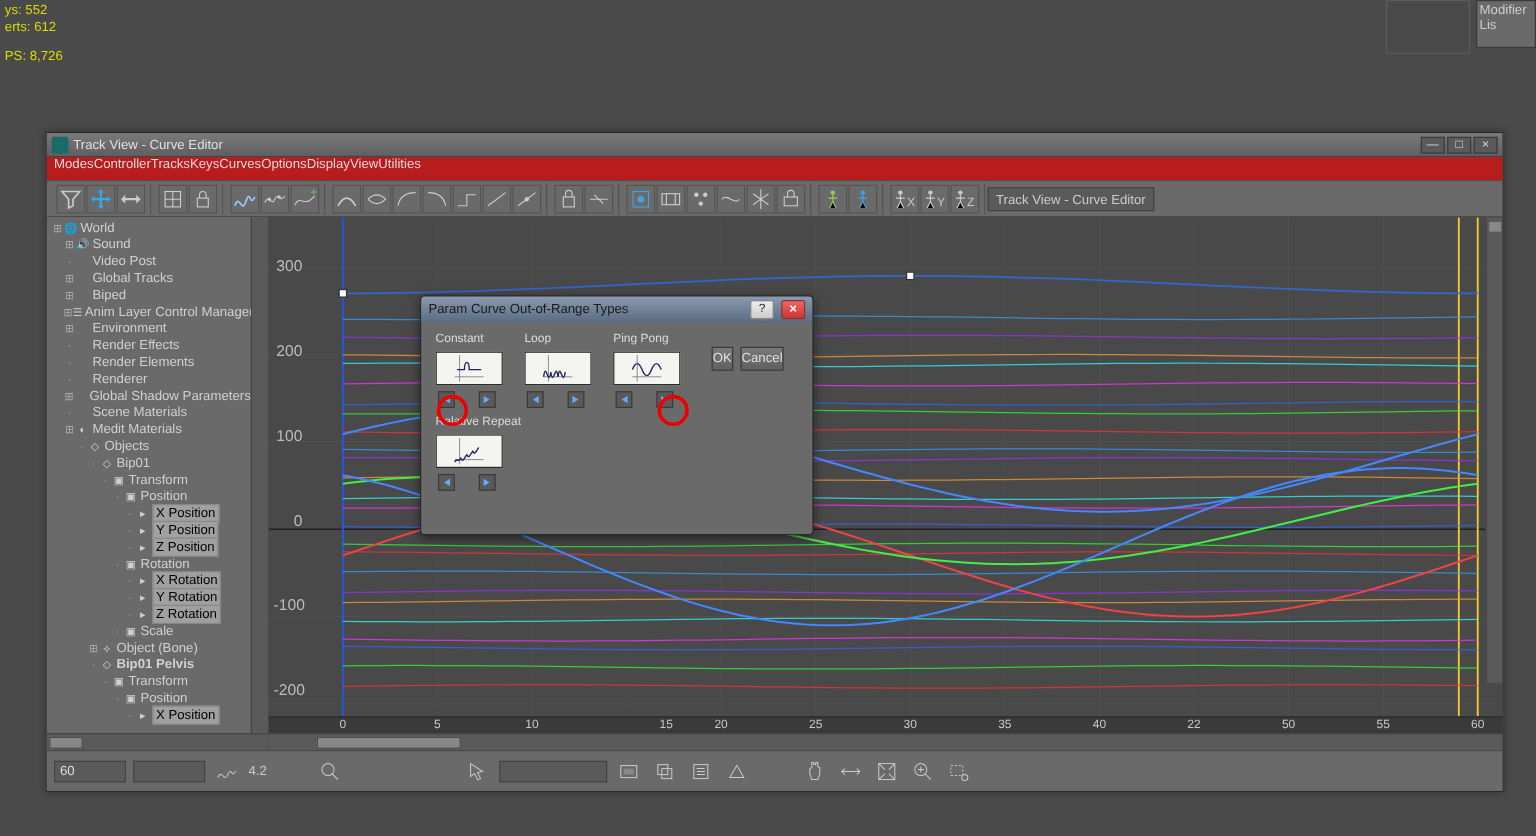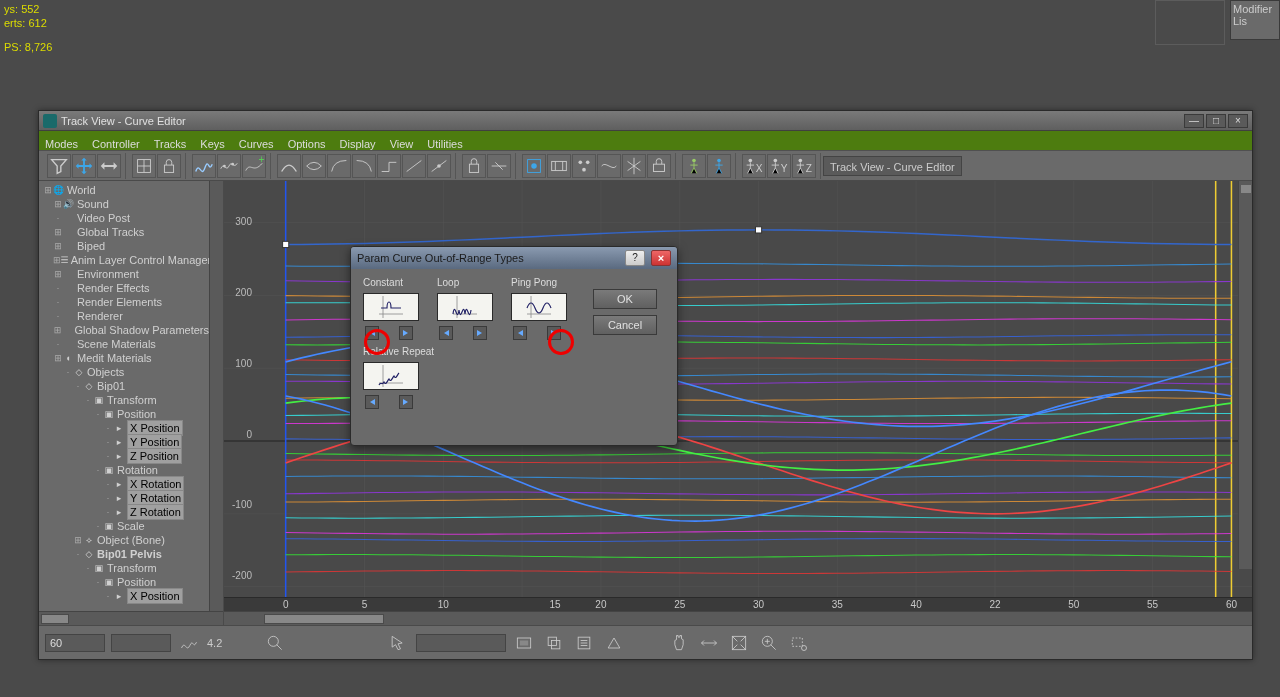--- a/index.html
+++ b/index.html
@@ -15,21 +15,21 @@
 .wireframe { position:absolute; top:0; right:55px; width:70px; height:45px; border:1px solid #888; opacity:.3; }
 
 
 .tv-window { position:absolute; top:110px; left:38px; width:1215px; height:550px; background:#6a6a6a; border:1px solid #2a2a2a; display:flex; flex-direction:column; box-shadow:0 0 6px rgba(0,0,0,.4); }
 .tv-titlebar { height:20px; background:linear-gradient(#7a7a7a,#5f5f5f); display:flex; align-items:center; padding:0 4px; gap:4px; border-bottom:1px solid #404040; }
 .tv-titlebar .appicon { width:14px; height:14px; background:#1a6a6a; border-radius:2px; }
 .tv-titlebar .title { color:#e0e0e0; flex:1; }
 .tv-titlebar .winbtns { display:flex; gap:2px; }
 .tv-titlebar .winbtn { width:20px; height:14px; background:#5a5a5a; border:1px solid #3a3a3a; color:#ddd; text-align:center; line-height:12px; font-size:10px; cursor:pointer; }
 
-.tv-menubar { height:20px; background:#4d7c0f; display:flex; align-items:flex-end; padding:0 6px; gap:14px; border-bottom:1px solid #505050; }
+.tv-menubar { height:20px; background:#b91c1c; display:flex; align-items:flex-start; padding:0 6px; border-bottom:1px solid #505050; }
 .tv-menubar span { color:#dcdcdc; cursor:pointer; }
 
 .tv-toolbar { height:30px; background:#6a6a6a; border-bottom:1px solid #4a4a4a; display:flex; align-items:center; padding:0 4px; gap:2px; }
 .toolgroup { display:flex; gap:1px; padding:0 4px; border-right:1px solid #555; height:26px; align-items:center; }
 .tbtn { width:24px; height:24px; background:#6a6a6a; border:1px solid #555; display:flex; align-items:center; justify-content:center; cursor:pointer; position:relative; }
 .tbtn svg { width:22px; height:22px; }
 .tblabel { background:#5a5a5a; border:1px solid #444; color:#ccc; padding:2px 6px; min-width:120px; height:20px; line-height:16px; }
 
 .tv-body { flex:1; display:flex; min-height:0; }
 
@@ -44,21 +44,21 @@
 .tree-row b { font-weight:bold; }
 .tree-vsb { width:14px; background:#5a5a5a; border-left:1px solid #444; }
 .tree-hsb { height:14px; background:#5a5a5a; border-top:1px solid #444; position:relative; }
 .tree-hsb .thumb { position:absolute; left:2px; top:2px; width:28px; height:10px; background:#888; border:1px solid #4a4a4a; }
 
 
 .graph-panel { flex:1; display:flex; flex-direction:column; background:#494949; position:relative; }
 .graph { flex:1; position:relative; overflow:hidden; background:#494949; }
 .graph svg { position:absolute; inset:0; width:100%; height:100%; }
 .ruler-y { position:absolute; left:4px; top:0; bottom:12px; width:30px; pointer-events:none; }
-.ruler-y div { position:absolute; color:#bcbcbc; font-size:10px; text-align:right; width:24px; }
+.ruler-y div { position:absolute; color:#bcbcbc; font-size:13px; text-align:right; width:24px; }
 .ruler-x { height:14px; background:#3a3a3a; border-top:1px solid #2a2a2a; position:relative; }
 .ruler-x div { position:absolute; top:1px; color:#c8c8c8; font-size:10px; transform:translateX(-50%); }
 .graph-hsb { height:14px; background:#5a5a5a; border-top:1px solid #444; position:relative; }
 .graph-hsb .thumb { position:absolute; left:40px; top:2px; width:120px; height:10px; background:#888; border:1px solid #4a4a4a; }
 .graph-vsb { position:absolute; right:0; top:0; bottom:28px; width:14px; background:#5a5a5a; border-left:1px solid #444; }
 .graph-vsb .thumb { position:absolute; top:4px; left:2px; width:10px; height:8px; background:#888; }
 
 
 .tv-bottom { height:34px; background:#6a6a6a; border-top:1px solid #4a4a4a; display:flex; align-items:center; padding:0 6px; gap:6px; }
 .tv-bottom .spin { width:60px; height:18px; background:#5a5a5a; border:1px solid #444; color:#ddd; padding:0 4px; display:flex; align-items:center; }
@@ -73,21 +73,21 @@
 .dlg-title .xbtn { width:20px; height:16px; background:linear-gradient(#e66,#c33); border:1px solid #833; border-radius:2px; color:#fff; text-align:center; line-height:14px; font-weight:bold; cursor:pointer; }
 .dlg-body { padding:8px 12px; display:flex; gap:10px; }
 .dlg-grid { display:grid; grid-template-columns:repeat(3, 72px); gap:6px 2px; }
 .ort { display:flex; flex-direction:column; align-items:flex-start; gap:5px; }
 .ort .lbl { color:#dcdcdc; font-size:10px; }
 .ort .pic { width:56px; height:28px; background:#f4f4f0; border:1px solid #2a2a2a; position:relative; cursor:pointer;}
 .ort .pic svg { width:100%; height:100%; }
 .ort .arrows { display:flex; gap:20px; padding-left:2px; }
 .abtn { width:14px; height:14px; background:#5a5a5a; border:1px solid #3a3a3a; display:flex; align-items:center; justify-content:center; cursor:pointer; position:relative; }
 .abtn svg { width:12px; height:12px; }
-.dlg-btns { display:flex; flex-direction:column; gap:6px; width:64px; margin-top:12px; }
+.dlg-btns { display:flex; gap:6px; width:64px; margin-top:12px; }
 .dbtn { height:20px; background:linear-gradient(#7a7a7a,#606060); border:1px solid #3a3a3a; color:#e0e0e0; text-align:center; line-height:18px; cursor:pointer; }
 .circle { position:absolute; width:26px; height:26px; border:3px solid #e00; border-radius:50%; pointer-events:none; }
 
 .tree-wrap { display:flex; flex:1; min-height:0;}
 </style>
 </head>
 <body>
 
 <div class="stats">
   <div><span>ys:</span> <span class="val">552</span></div>

